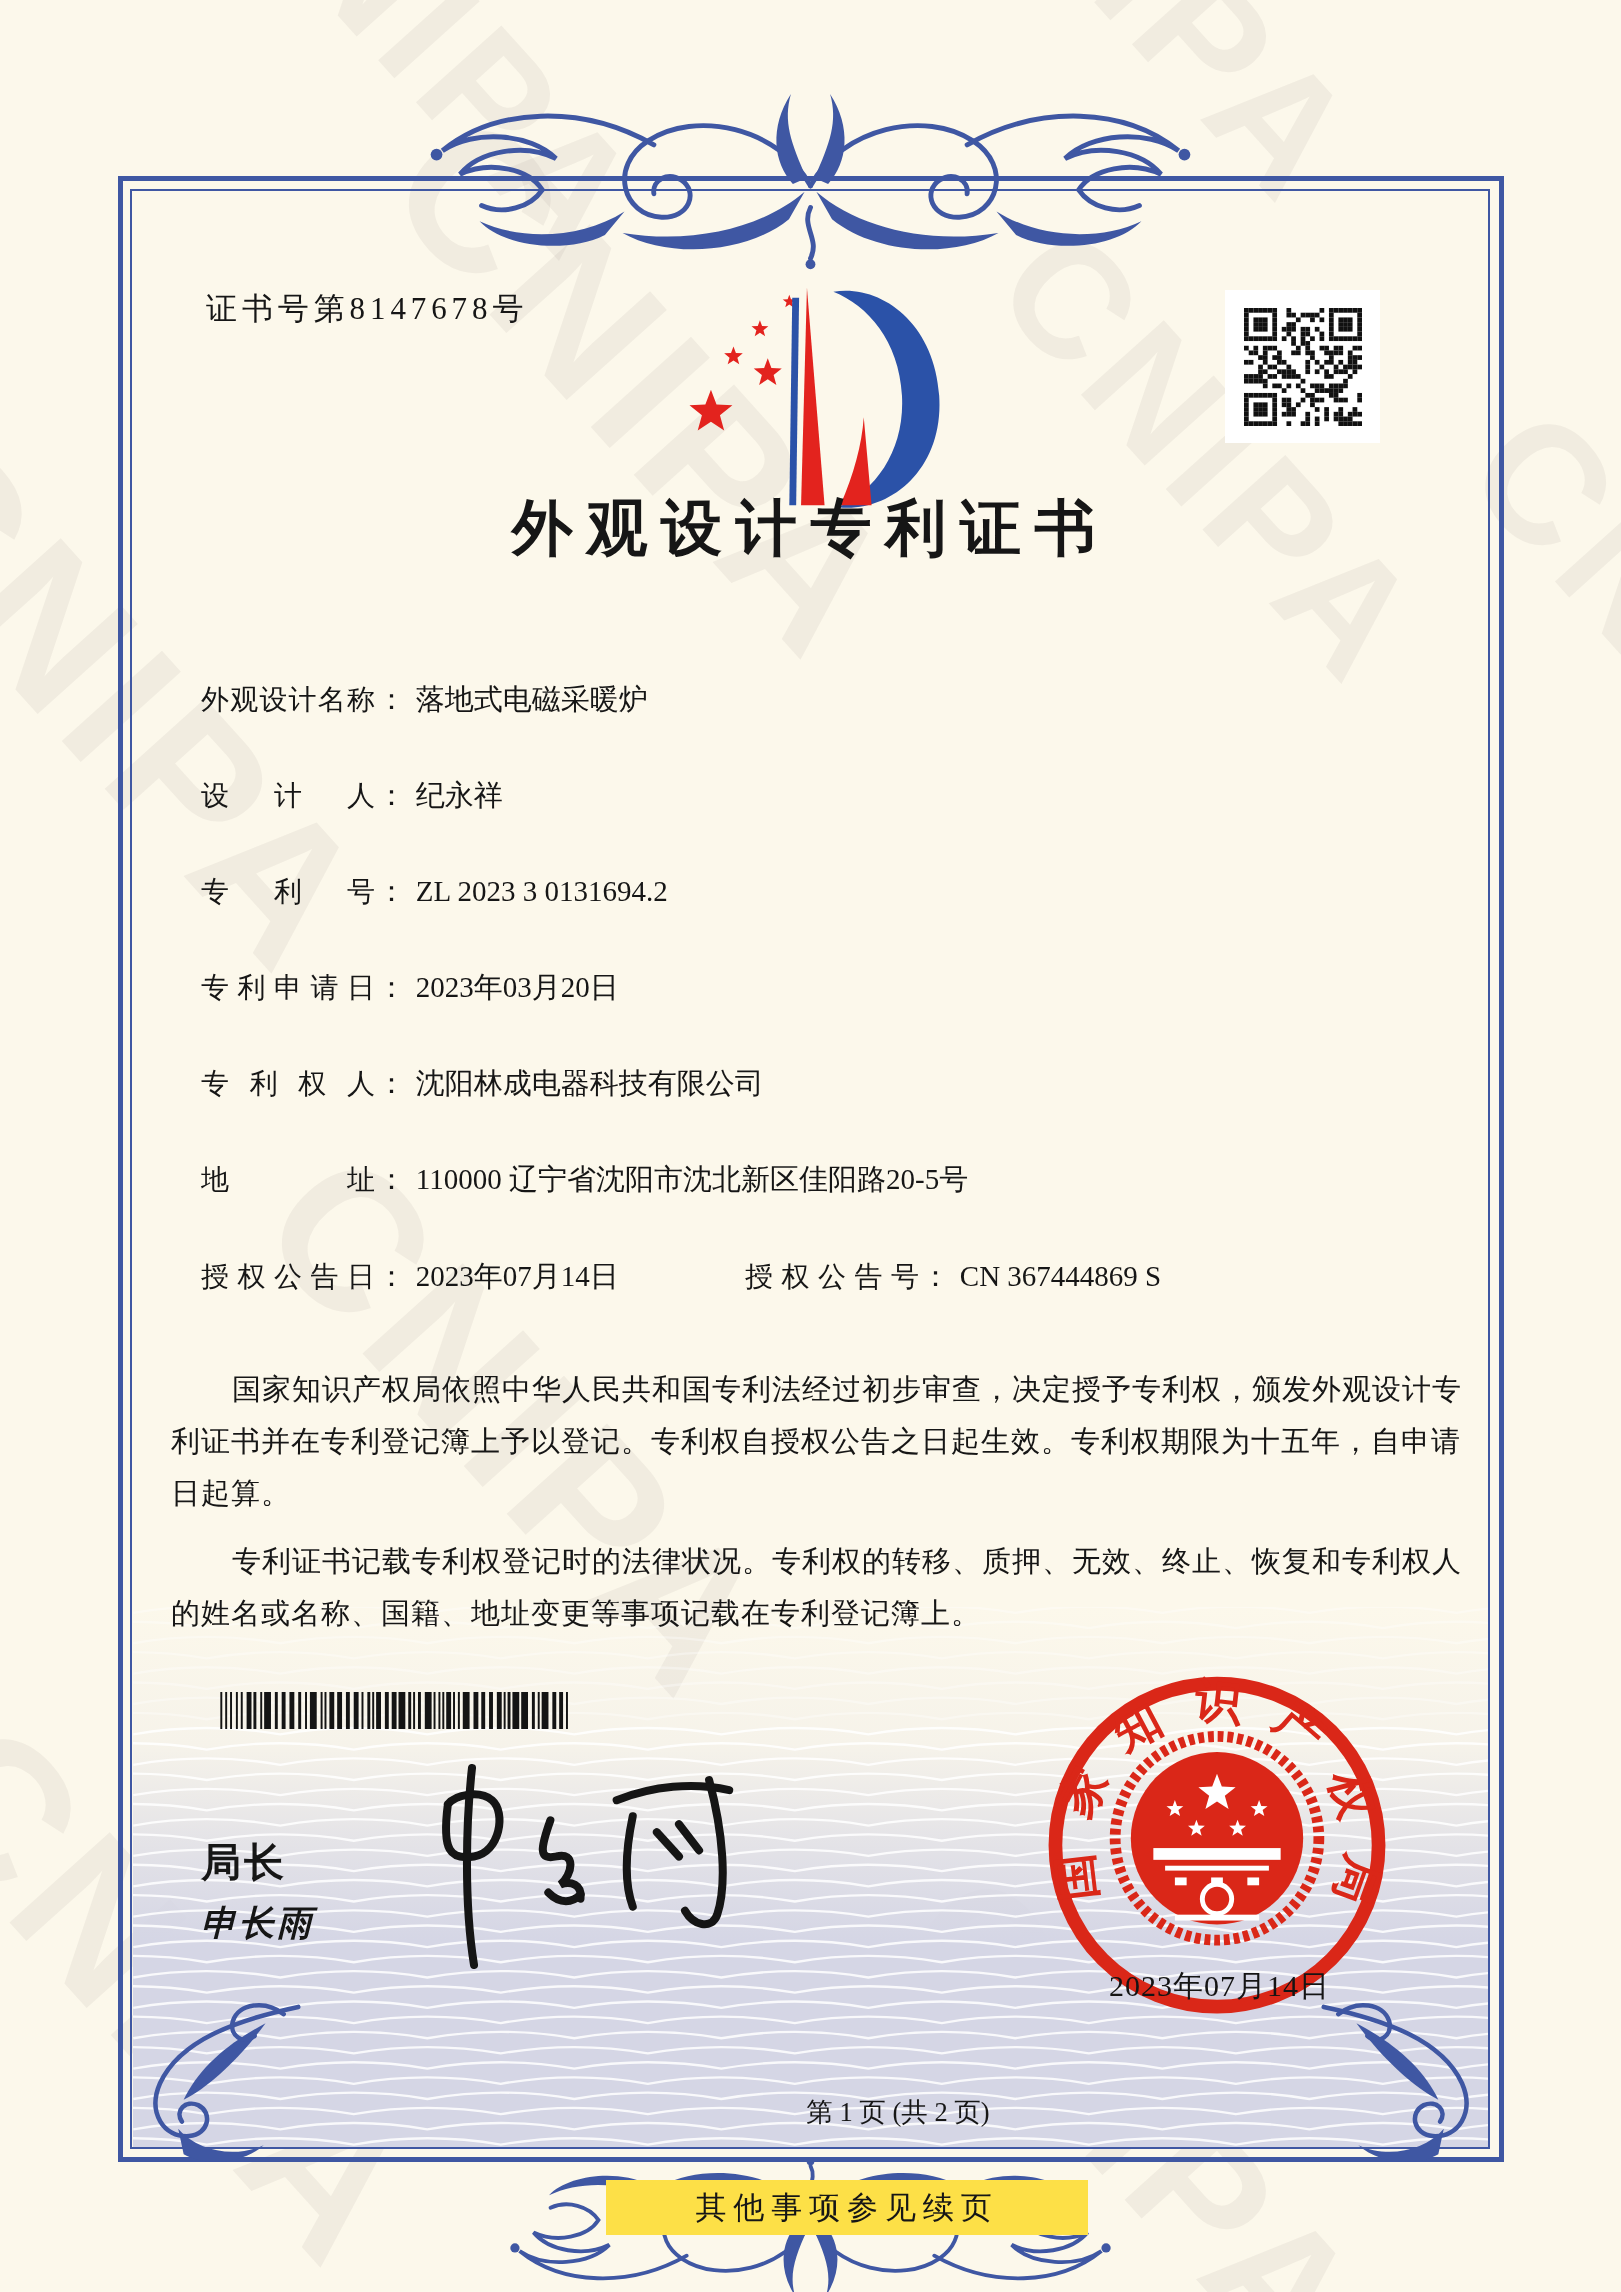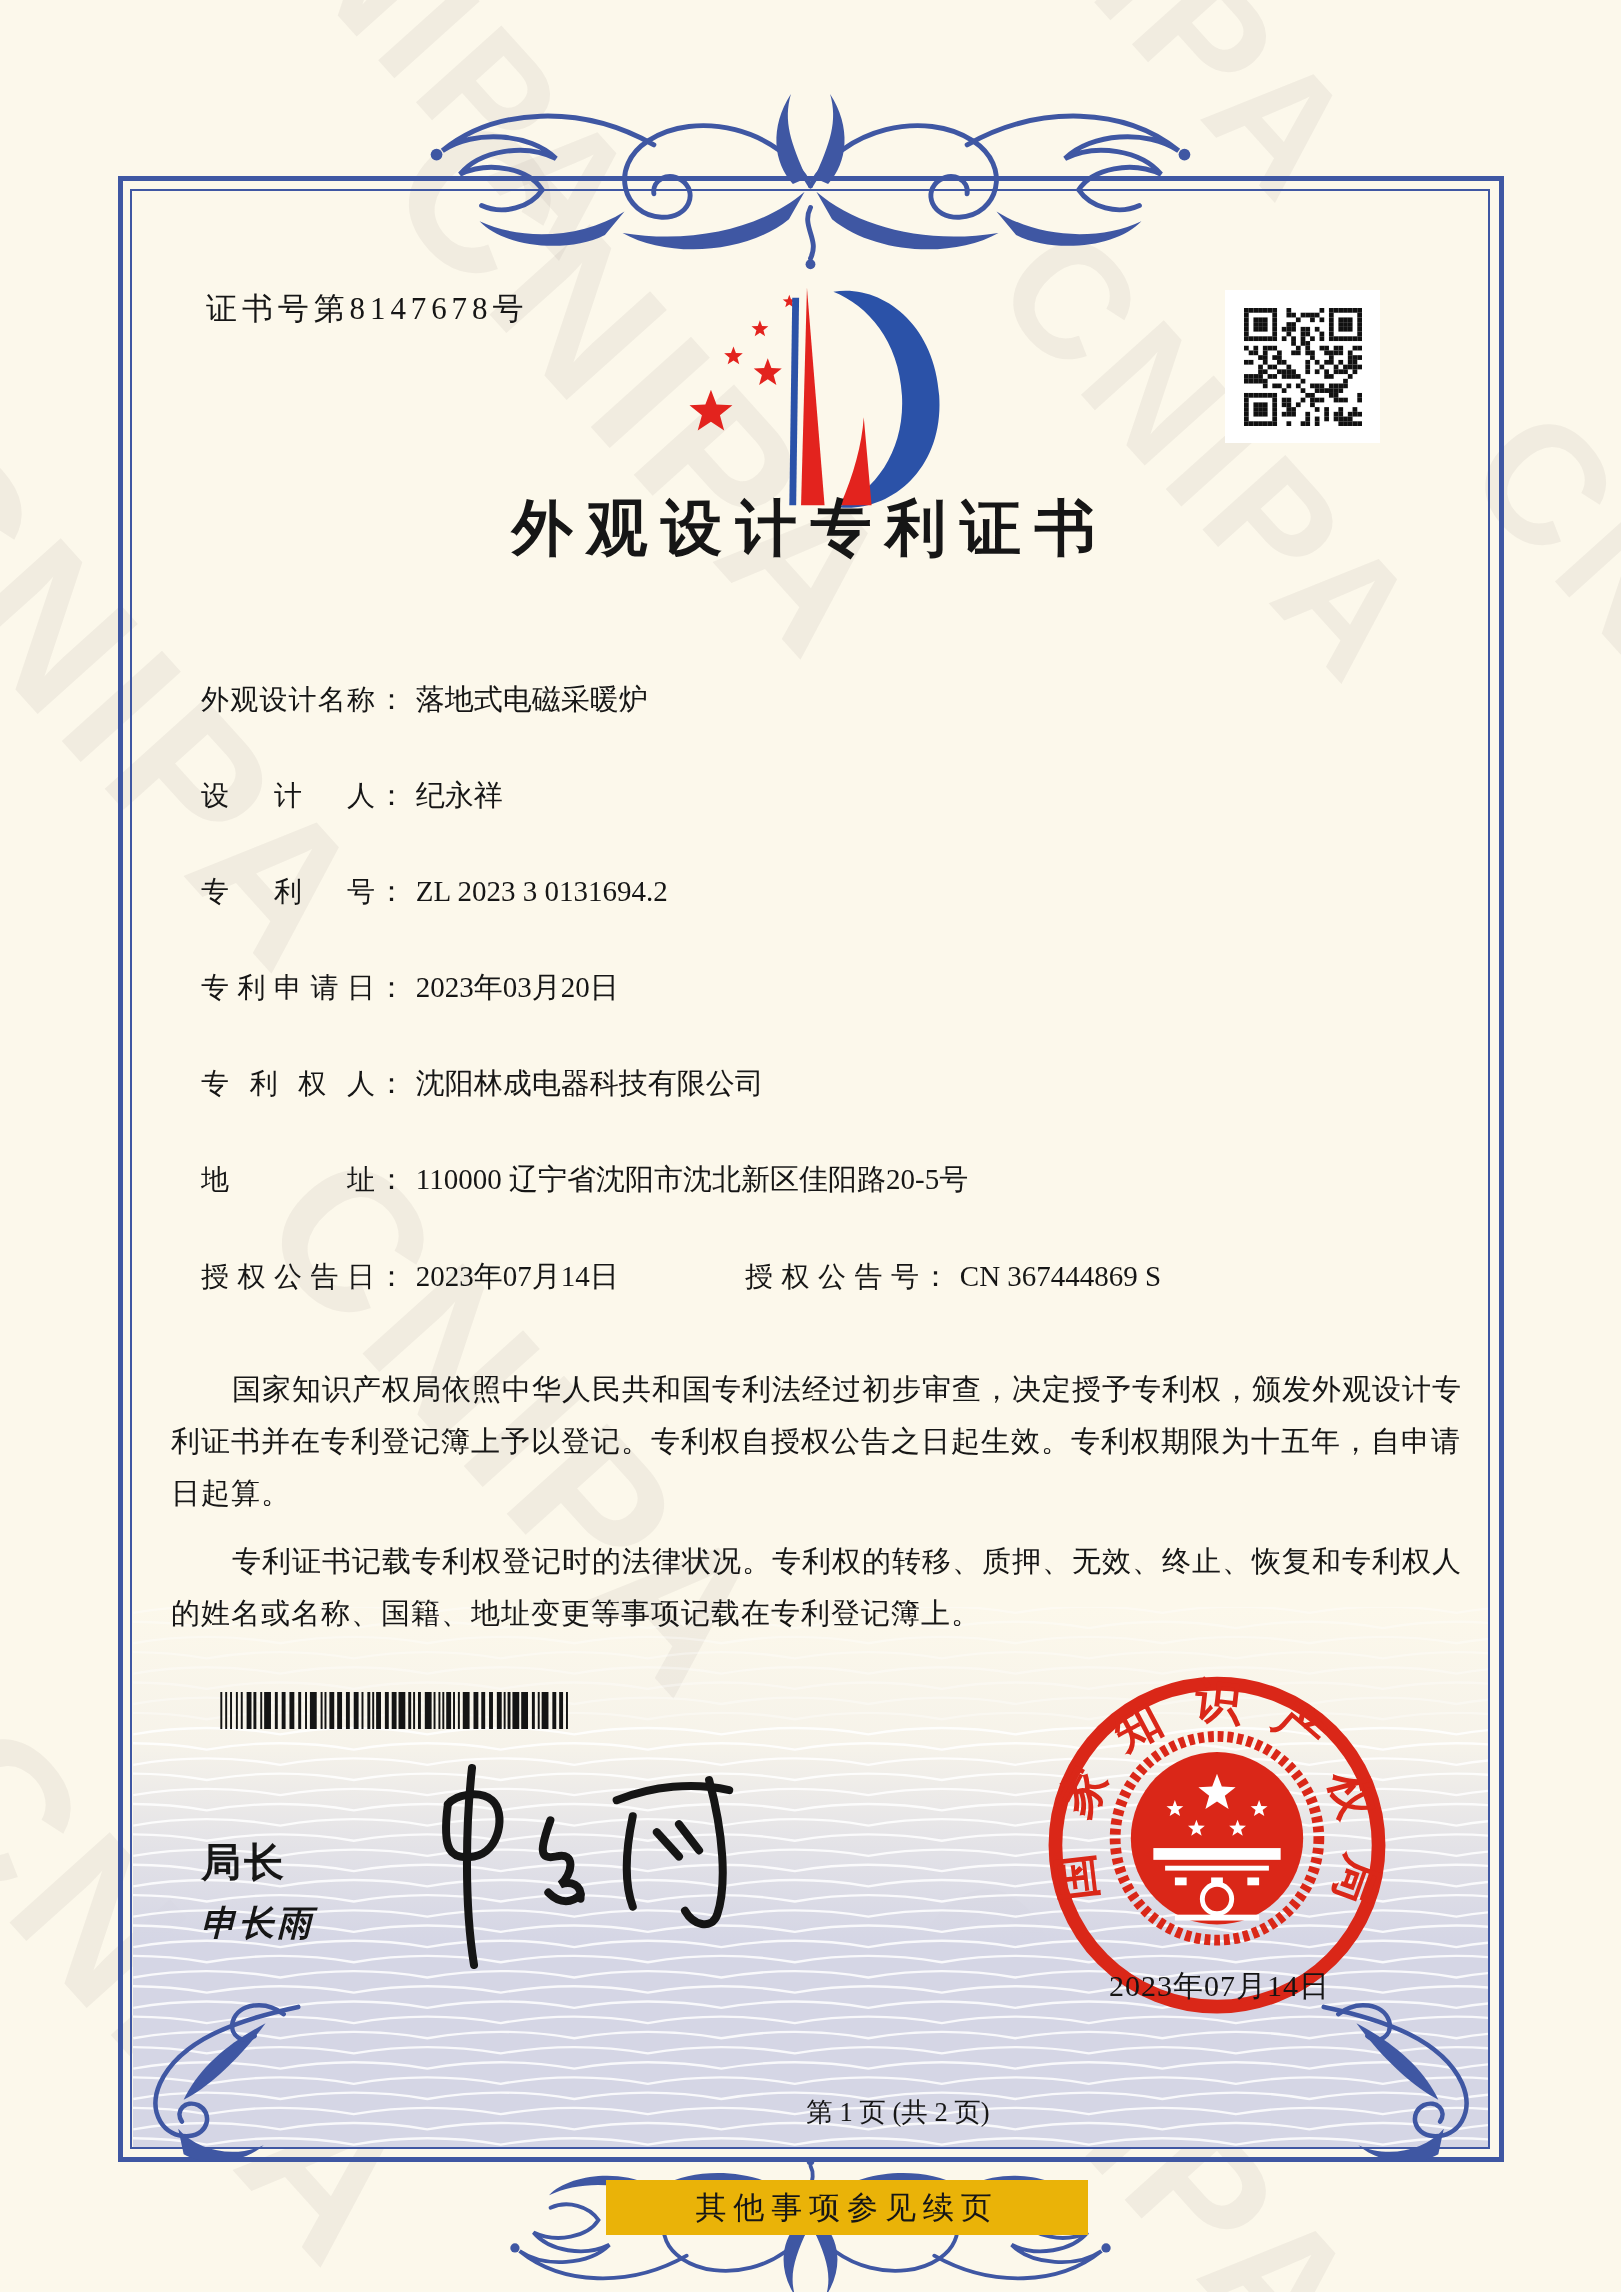--- a/index.html
+++ b/index.html
@@ -77,21 +77,21 @@
   .officer-title{position:absolute;z-index:5;left:201px;top:1835px;font-size:40px;font-weight:bold;
                  font-family:"Liberation Sans", sans-serif;letter-spacing:2.9px;}
   .officer-name{position:absolute;z-index:5;left:201px;top:1900px;font-size:35px;font-weight:bold;
                 font-family:"Liberation Sans", sans-serif;letter-spacing:2.9px;font-style:italic;}
   .signature{position:absolute;z-index:5;left:407px;top:1762px;width:343px;height:211px;}
   .seal{position:absolute;z-index:5;left:1028px;top:1656px;width:378px;height:392px;}
   .seal-date{position:absolute;z-index:6;left:1043px;top:1966px;width:353px;text-align:center;
              font-size:30px;letter-spacing:1px;color:#141414;}
   .page-num{position:absolute;z-index:5;left:130px;top:2094px;width:1536px;text-align:center;font-size:26.5px;}
   .cont-strip{position:absolute;z-index:5;left:606px;top:2180px;width:482px;height:55px;
-              background:#eab308;display:flex;align-items:center;justify-content:center;
+              background:#fde047;display:flex;align-items:center;justify-content:center;
               font-size:31px;letter-spacing:6.9px;}
 </style>
 </head>
 <body>
 
 <div class="page">
 
   <span class="wm wm1">CNIPA</span>
   <span class="wm wm2">CNIPA</span>
   <span class="wm wm3">CNIPA</span>

